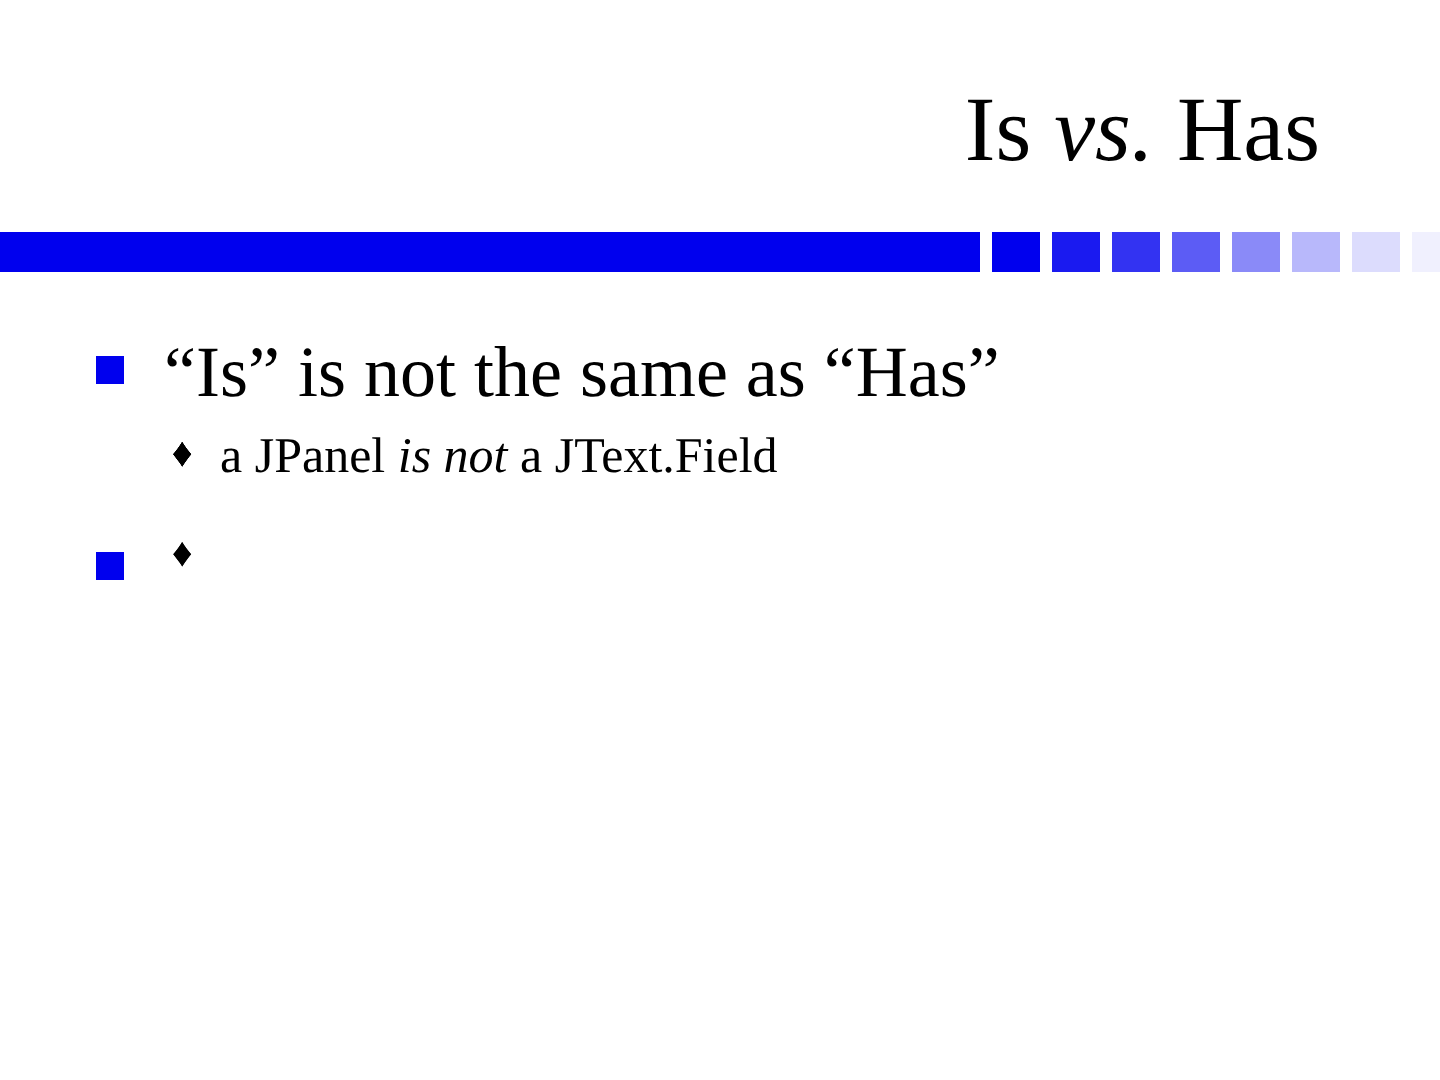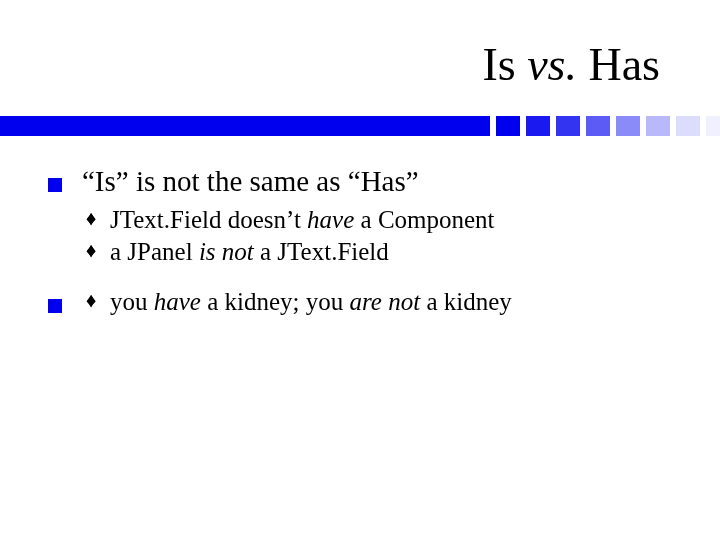--- a/index.html
+++ b/index.html
@@ -49,21 +49,21 @@
     top: 0;
     height: 20px;
   }
   .content {
     position: absolute;
     top: 165px;
     left: 48px;
     right: 40px;
   }
   .lvl1 {
-    font-size: 29px;
+    font-size: 36px;
     margin-bottom: 6px;
     position: relative;
     padding-left: 34px;
   }
   .lvl1 .bullet1 {
     position: absolute;
     left: 0;
     top: 13px;
     width: 14px;
     height: 14px;
@@ -104,24 +104,24 @@
       <div class="seg" style="left: 616px; width: 24px; background: rgb(138, 138, 248);"></div>
       <div class="seg" style="left: 646px; width: 24px; background: rgb(184, 184, 251);"></div>
       <div class="seg" style="left: 676px; width: 24px; background: rgb(220, 220, 253);"></div>
       <div class="seg" style="left: 706px; width: 24px; background: rgb(240, 240, 254);"></div>
     </div>
 
   <div class="content">
       <div class="lvl1"><span class="bullet1"></span><span>“Is” is not the same as “Has”</span></div>
       <div class="sub">
         <div class="lvl2"><span class="bullet2">♦</span></div>
-        <div class="lvl2"><span class="bullet2">♦</span><span>JText.Field doesn’t <em class="i">have</em> a Component</span></div>
+        <div class="lvl2"><span class="bullet2">♦</span></div>
         <div class="lvl2"><span class="bullet2">♦</span></div>
         <div class="lvl2"><span class="bullet2">♦</span><span>a JPanel <em class="i">is not</em> a JText.Field</span></div>
       </div>
       <div class="lvl1"><span class="bullet1"></span></div>
       <div class="sub">
         <div class="lvl2"><span class="bullet2">♦</span></div>
-        <div class="lvl2"><span class="bullet2">♦</span><span>you <em class="i">have</em> a kidney; you <em class="i">are not</em> a kidney</span></div>
+        <div class="lvl2"><span class="bullet2">♦</span></div>
       </div>
     </div>
 
 </div>
 
 </body></html>

